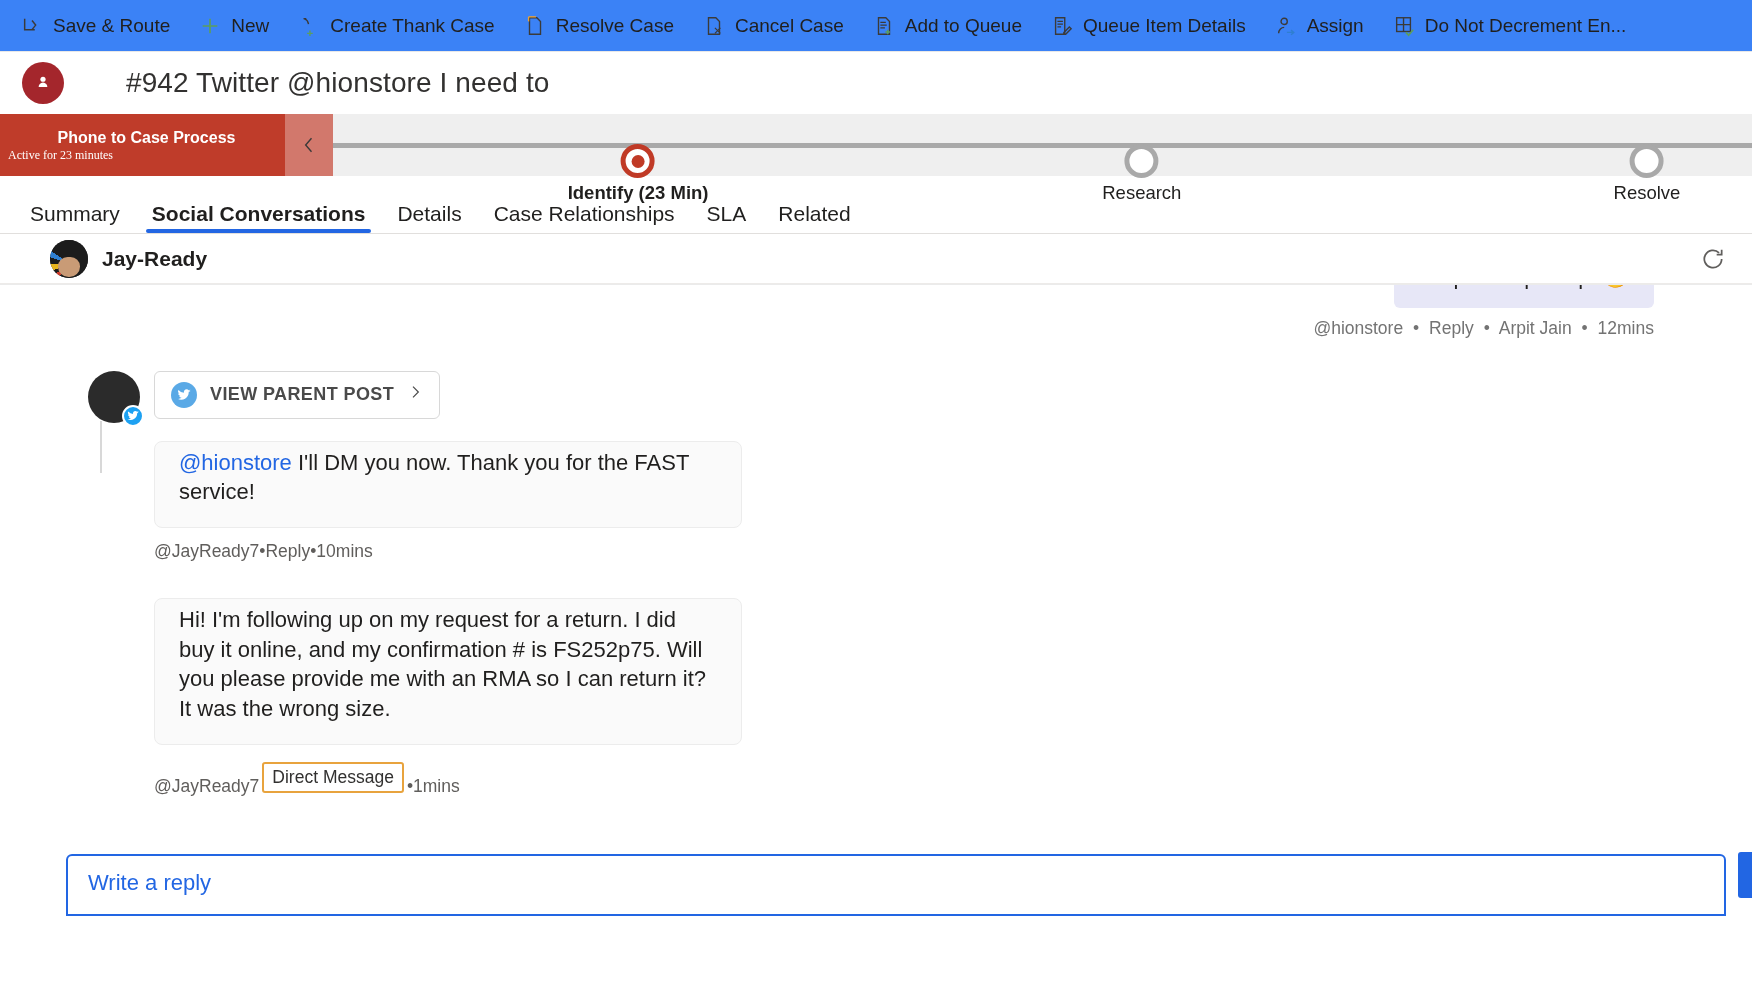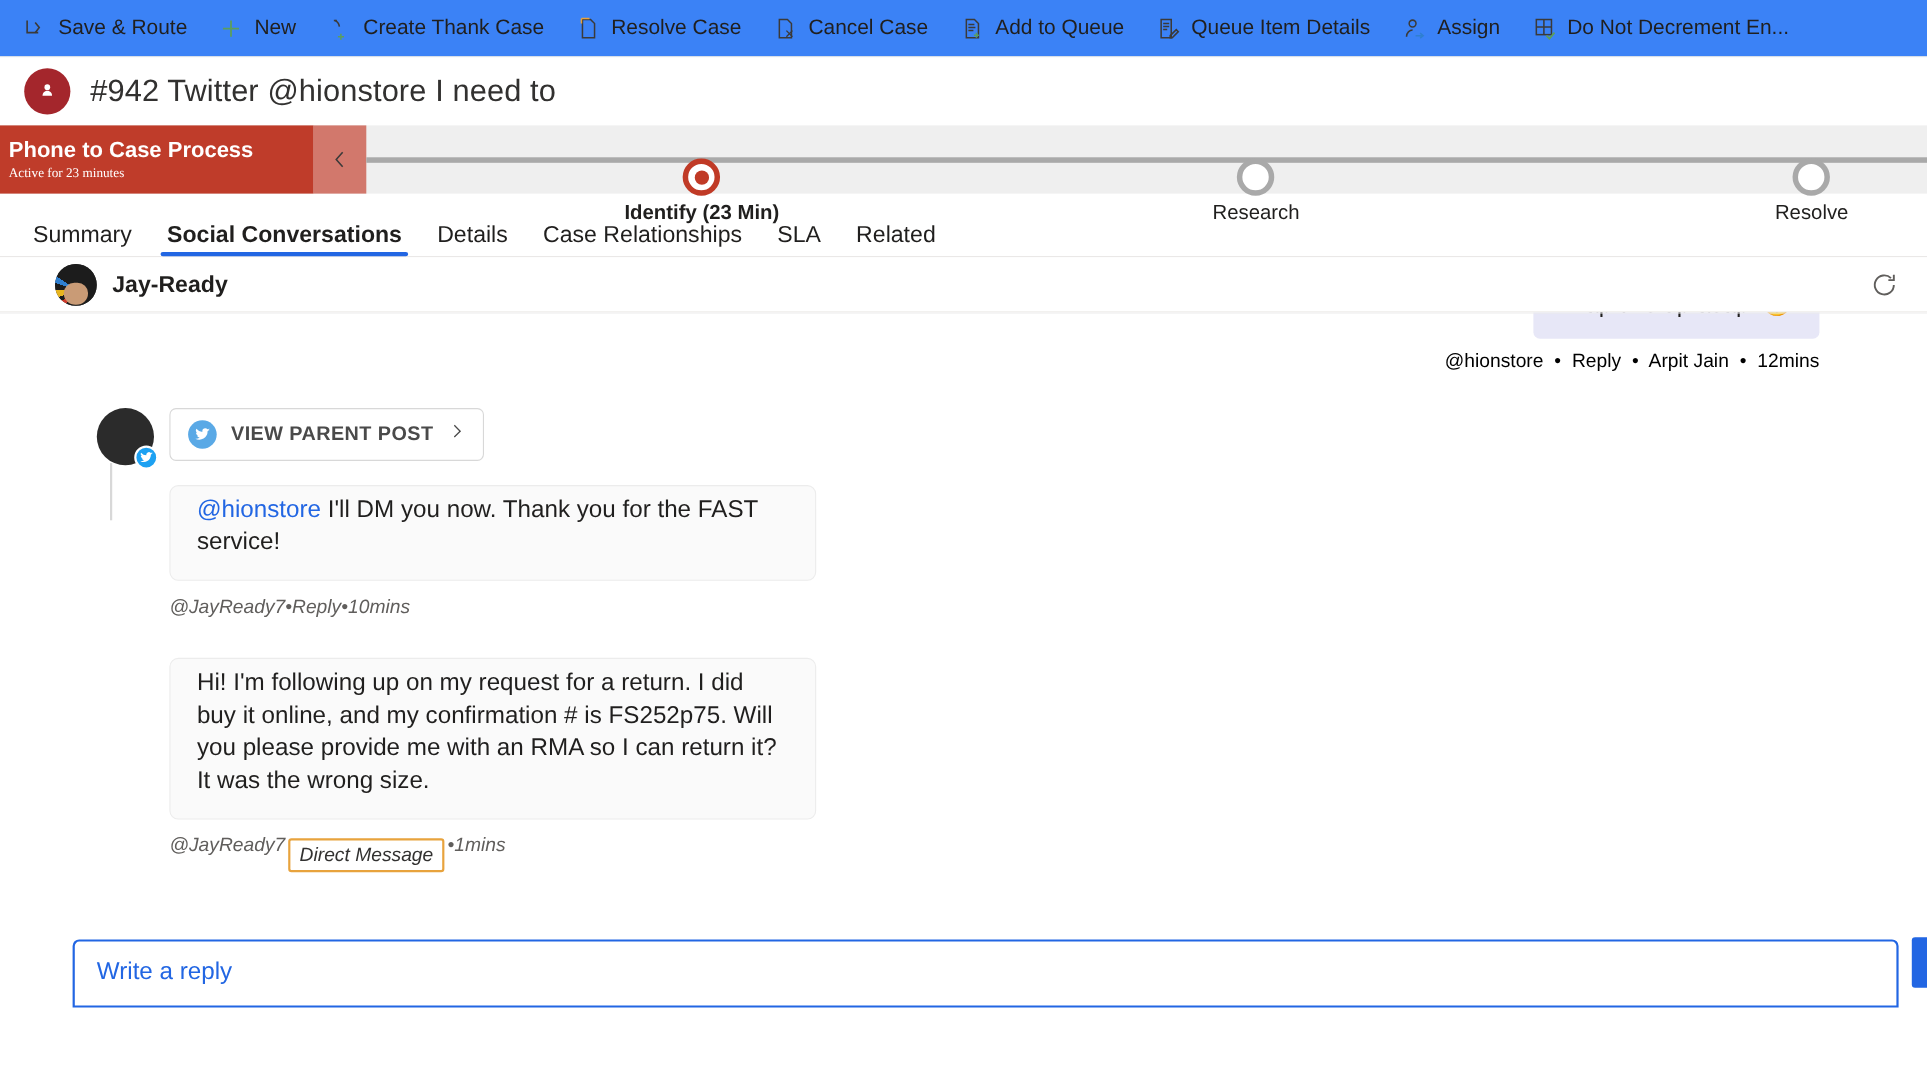--- a/index.html
+++ b/index.html
@@ -50,20 +50,21 @@
     background: #a4262c;
     display: flex; align-items: center; justify-content: center;
     flex: 0 0 auto;
   }
   .case-avatar svg { display:block; }
   .case-title {
     font-size: 28px;
     color: #323130;
     font-weight: 400;
     letter-spacing: 0.1px;
+    margin-left: 44px;
   }
 
   
   .bpf {
     height: 62px;
     display: flex;
     align-items: stretch;
     background: #efefef;
     position: relative;
   }
@@ -71,21 +72,21 @@
     width: 285px;
     background: #c0392b;
     background: #bf3c2a;
     color: #fff;
     display: flex;
     align-items: center;
     flex: 0 0 auto;
     position: relative;
   }
   .bpf-head-text { padding-left: 8px; flex: 1 1 auto; }
-  .bpf-name { font-size: 20px; font-weight: bold; line-height: 1.25; }
+  .bpf-name { font-size: 16px; font-weight: bold; line-height: 1.25; text-align: center; }
   .bpf-sub { font-size: 12px; font-weight: 400; line-height: 1.25; font-family: Liberation Serif, serif; }
   .bpf-collapse {
     width: 48px;
     background: #d2786c;
     display: flex; align-items: center; justify-content: center;
     cursor: pointer;
     flex: 0 0 auto;
     align-self: stretch;
   }
   .bpf-collapse svg { display:block; }
@@ -225,21 +226,21 @@
     border-radius: 6px;
     padding: 12px 24px 16px;
     font-size: 22px;
     color: #201f1e;
     max-width: 660px;
     line-height: 1.35;
     margin-top: -34px;
   }
   .meta {
     font-size: 17.5px;
-    color: #000000;
+    color: #737373;
     margin-top: 10px;
   }
   .meta .sep { margin: 0 5px; }
 
   .msg-in-block {
     display: flex;
     padding-left: 88px;
     margin-top: 32px;
     position: relative;
   }
@@ -303,22 +304,21 @@
     color: #201f1e;
     max-width: 588px;
     margin-top: 22px;
   }
   .mention { color: #2266e3; }
   .meta-in {
     font-size: 17.5px;
     color: #605e5c;
     margin-top: 13px;
     display: flex;
-    align-items: flex-start;
-    font-style: italic;
+    align-items: flex-end;
   }
   .dm-badge {
     border: 2px solid #e8a33d;
     border-radius: 3px;
     padding: 3px 8px;
     margin: 4px 3px;
     color: #323130;
     font-size: 17.5px;
   }
 

